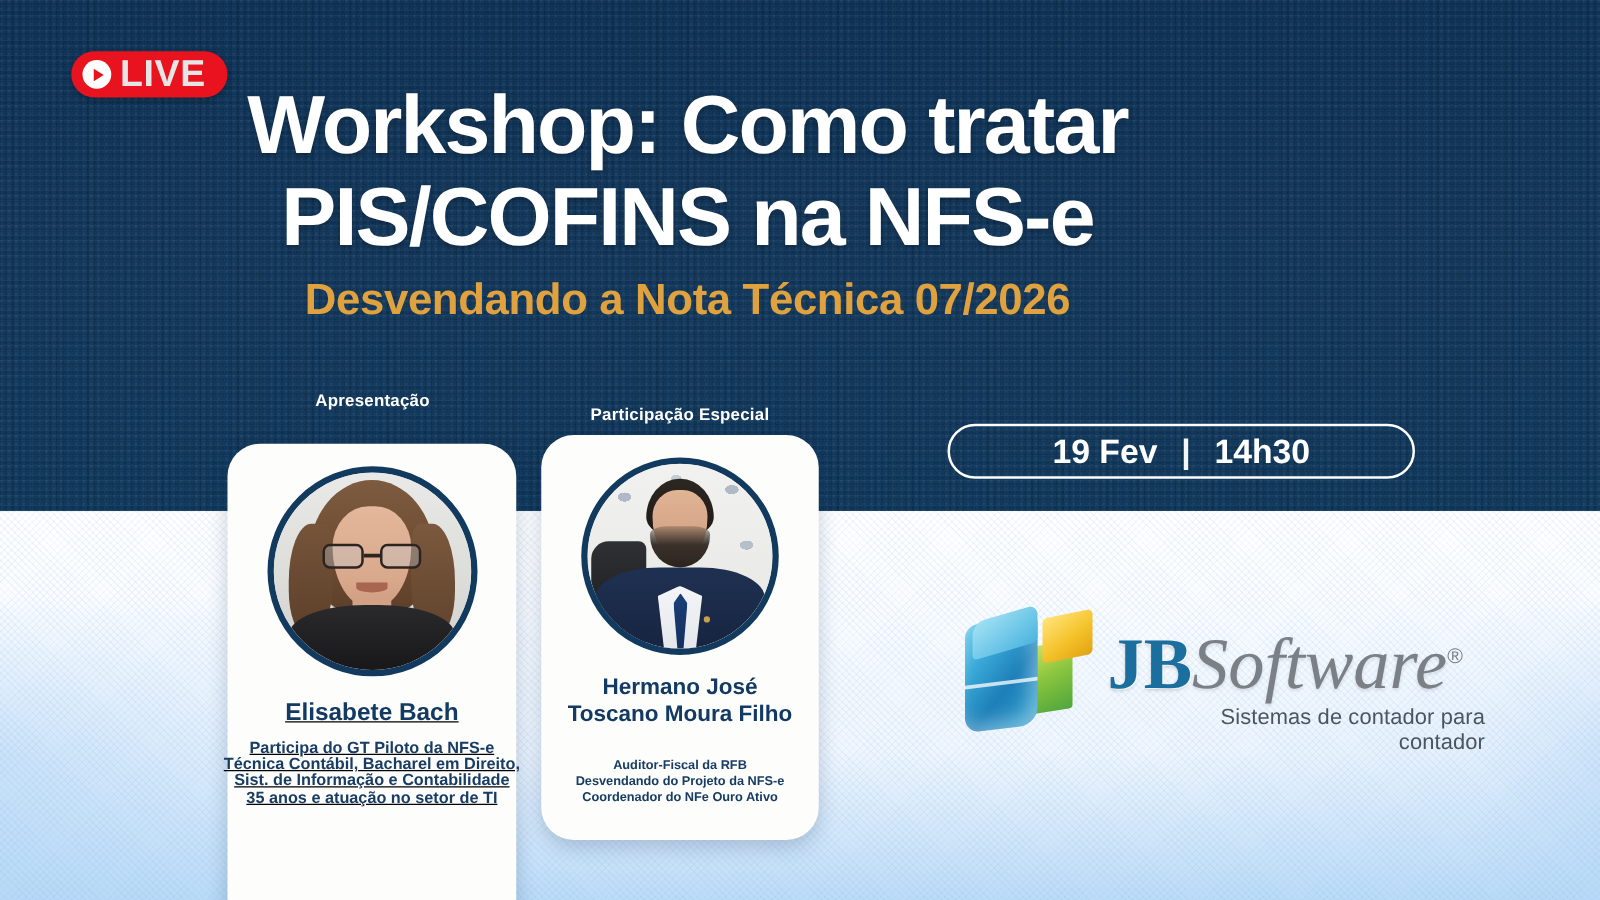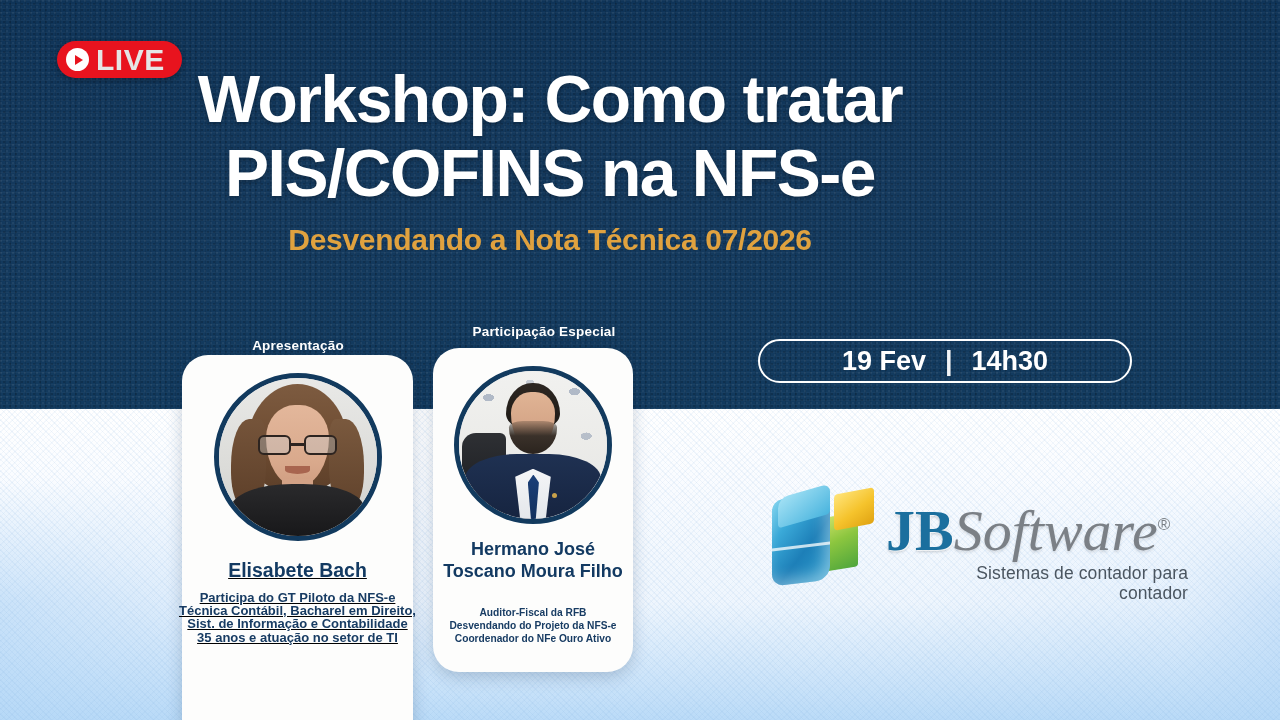--- a/index.html
+++ b/index.html
@@ -80,44 +80,44 @@
     text-align:center; z-index:4;
   }
   .title-line{
     color:#ffffff; font-weight:bold; font-size:66px; line-height:74px;
     letter-spacing:-1.5px;
     text-shadow:0 2px 5px rgba(0,0,0,.25);
     font-family:"Liberation Sans", sans-serif;
   }
   .subtitle{
     margin-top:10px;
-    color:#e0a23f; font-weight:bold; font-size:30px; line-height:40px;
+    color:#e0a23f; font-weight:bold; font-size:35px; line-height:40px;
     letter-spacing:-.3px;
     font-family:"Liberation Sans", sans-serif;
   }
 
   
   .sp-label{
     position:absolute; z-index:6;
     color:#ffffff; font-size:13.5px; font-weight:bold; letter-spacing:.2px;
     text-align:center;
   }
-  #lbl-a{ left:183px; top:338px; width:230px; }
+  #lbl-a{ left:183px; top:313px; width:230px; }
   #lbl-b{ left:432px; top:324px; width:224px; }
 
   
   .card{
     position:absolute; z-index:6;
     background:#fdfdfc;
     border-radius:26px;
     box-shadow:0 5px 16px rgba(20,45,80,.22);
     display:flex; flex-direction:column; align-items:center;
   }
   #card-a{ left:182px; top:355px; width:231px; height:404px;text-decoration:underline; }
-  #card-b{ left:433px; top:348px; width:200px; height:324px; }
+  #card-b{ left:433px; top:348px; width:222px; height:324px; }
 
   .portrait{
     border-radius:50%;
     border:5px solid #123a5e;
     overflow:hidden;
     position:relative;
     background:#d9dde2;
     flex:0 0 auto;
   }
   #card-a .portrait{ width:168px; height:168px; margin-top:18px; }

